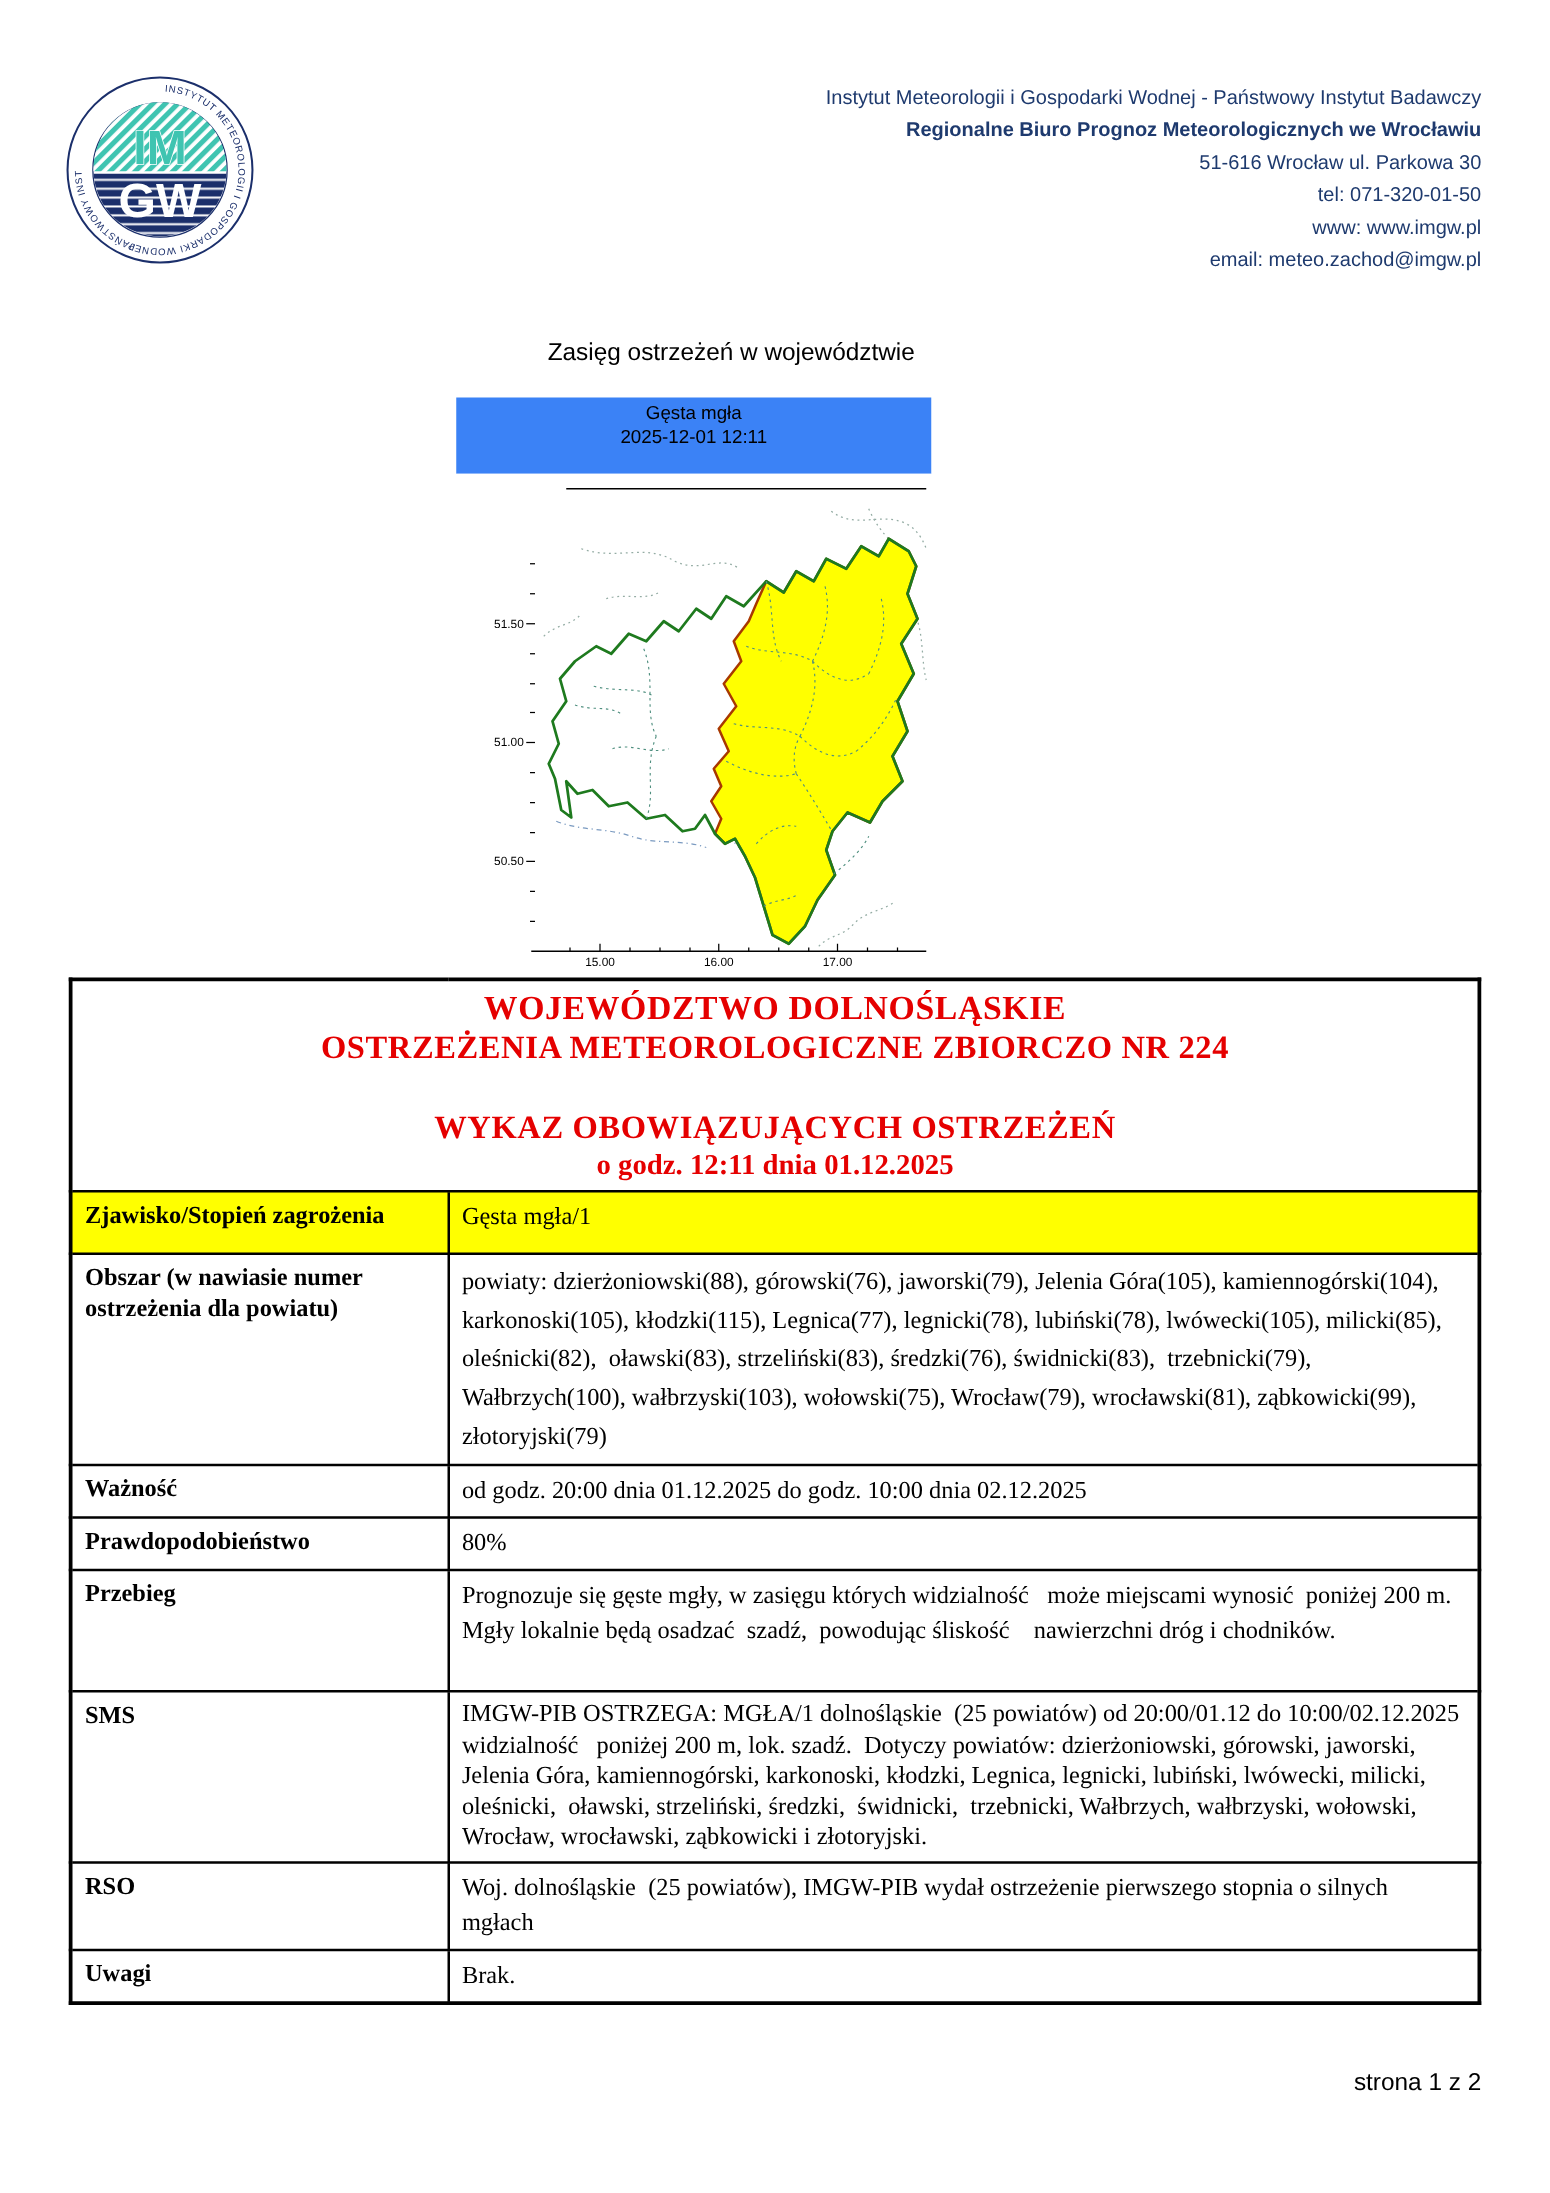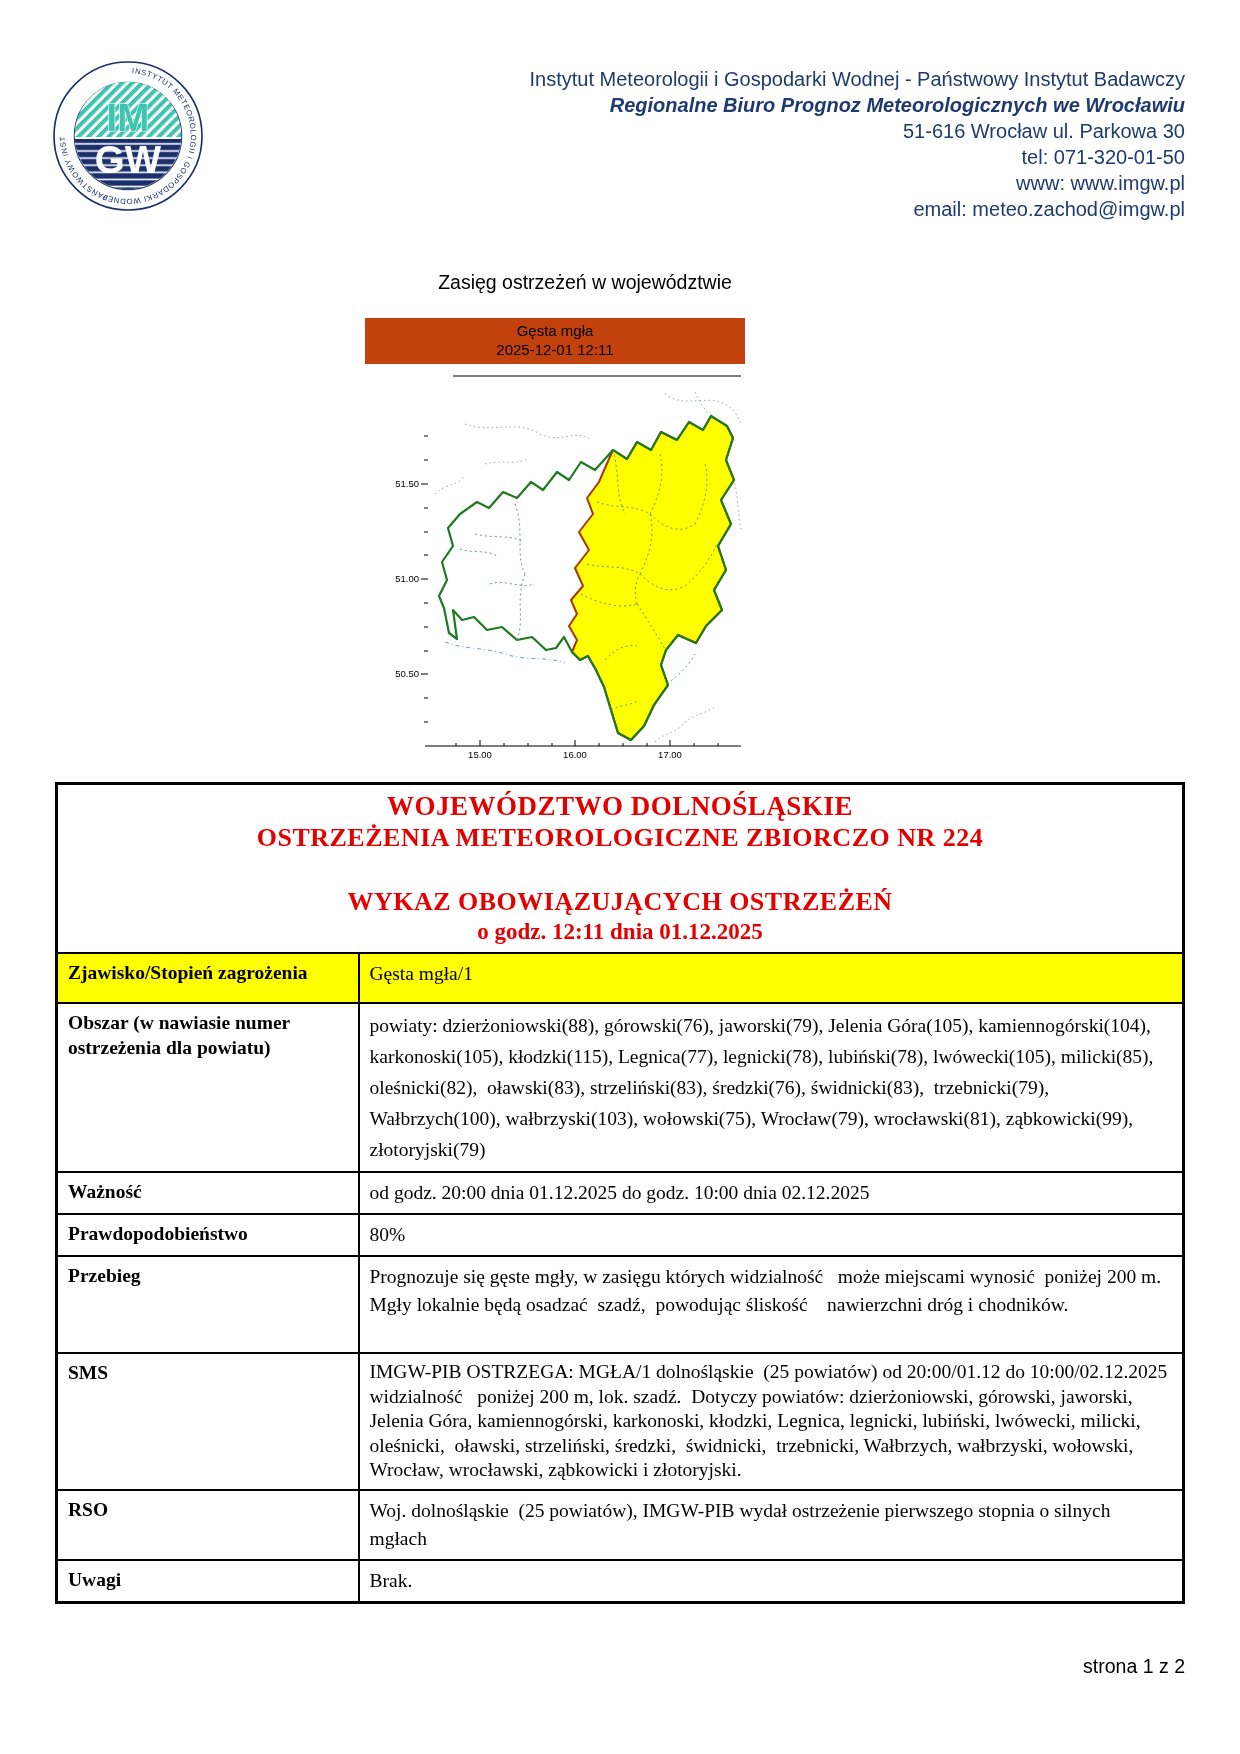--- a/index.html
+++ b/index.html
@@ -4,33 +4,33 @@
 <style>
   html,body{margin:0;padding:0;background:#ffffff;}
   .page{
     position:relative;width:1240px;height:1754px;background:#ffffff;
     font-family:"Liberation Sans",sans-serif;overflow:hidden;
   }
   
   .logo{position:absolute;left:52px;top:60px;width:152px;height:152px;}
   .header-text{
     position:absolute;right:55px;top:66px;text-align:right;
-    color:#1e3a6e;font-size:20px;line-height:26px;white-space:nowrap;
-  }
-  .header-text .bold{font-weight:bold;font-style:italic;}
+    color:#1e3a6e;font-size:16px;line-height:26px;white-space:nowrap;
+  }
+  .header-text .bold{font-weight:bold;}
   
   .section-title{
     position:absolute;left:0;top:271px;width:1170px;text-align:center;
     font-size:19.5px;color:#000;
   }
   
   .map-panel{position:absolute;left:365px;top:318px;width:380px;}
   .map-title{
-    background:#c2410c;text-align:center;font-size:15px;line-height:19px;
-    padding:3px 0 5px 0;color:#000;
+    background:#3b82f6;text-align:center;font-size:15px;line-height:19px;
+    padding:3px 0 20px 0;color:#000;
   }
   .map-plot{display:block;background:#ffffff;}
   
   table.warn{
     position:absolute;left:55px;top:782px;width:1130px;
     border-collapse:collapse;table-layout:fixed;
     font-family:"Liberation Serif",serif;font-size:19.5px;color:#000;
   }
   table.warn td{border:2px solid #000;vertical-align:top;padding:6px 10px;}
   table.warn{border:3px solid #000;}

